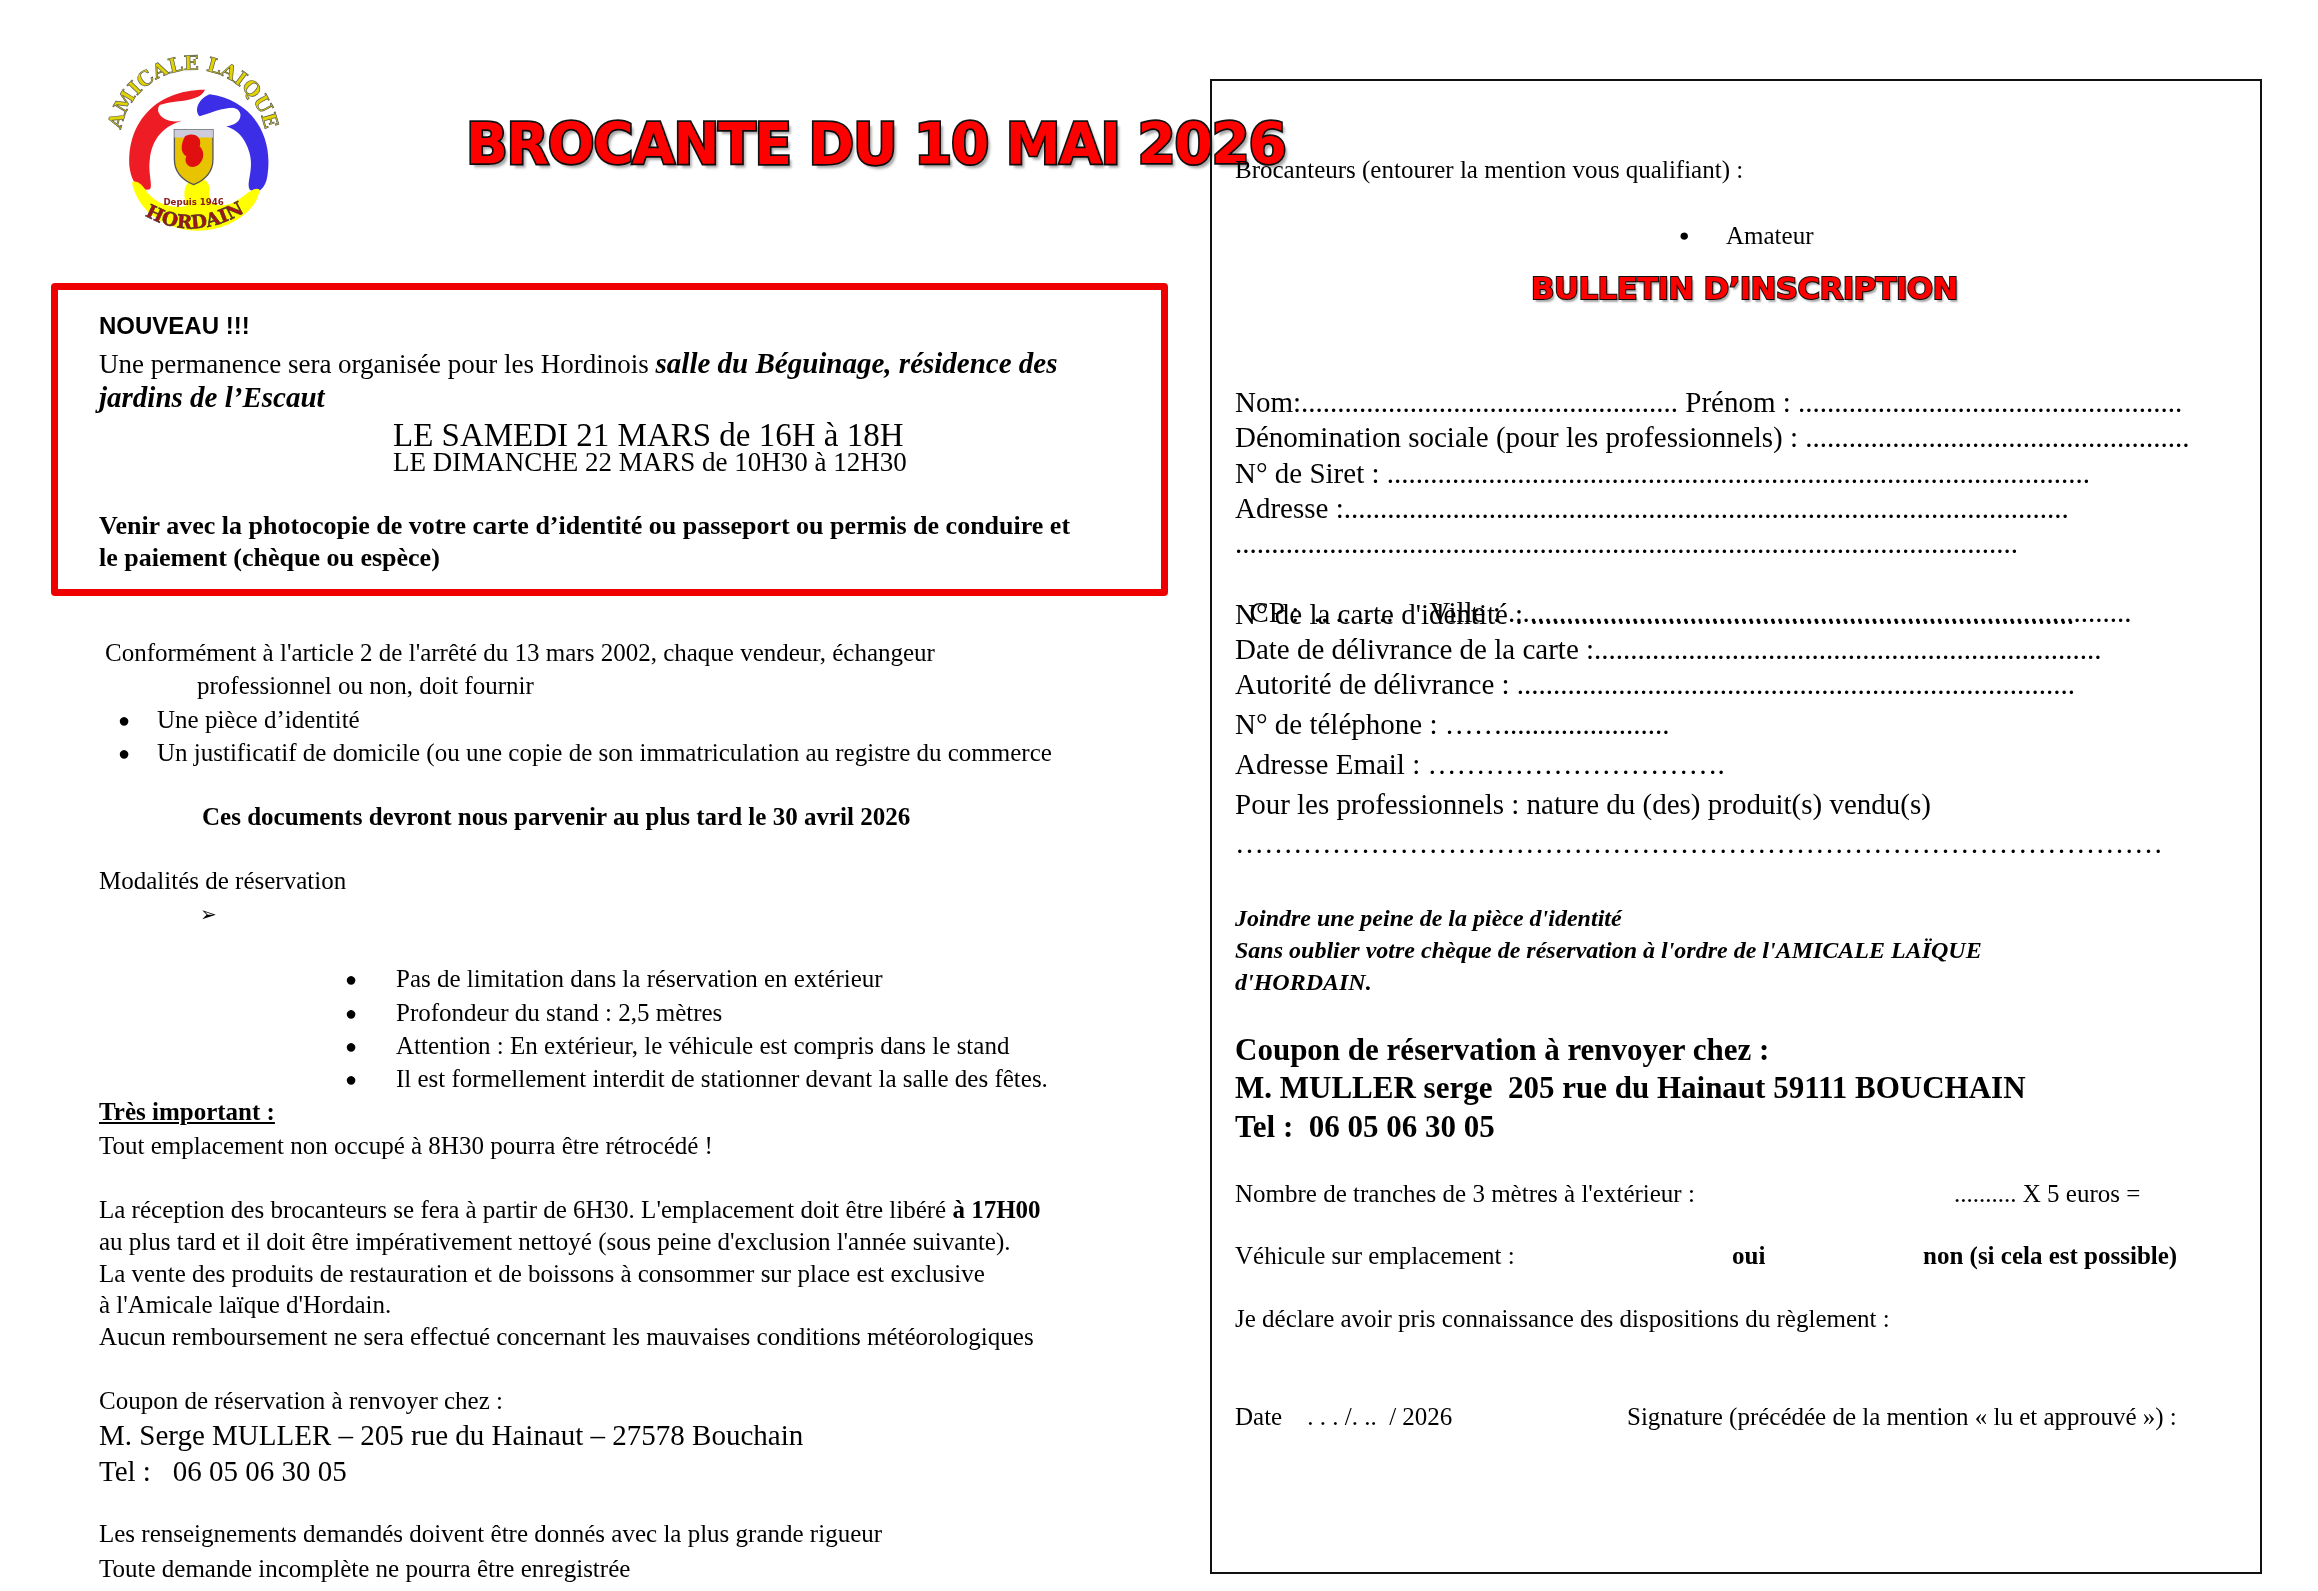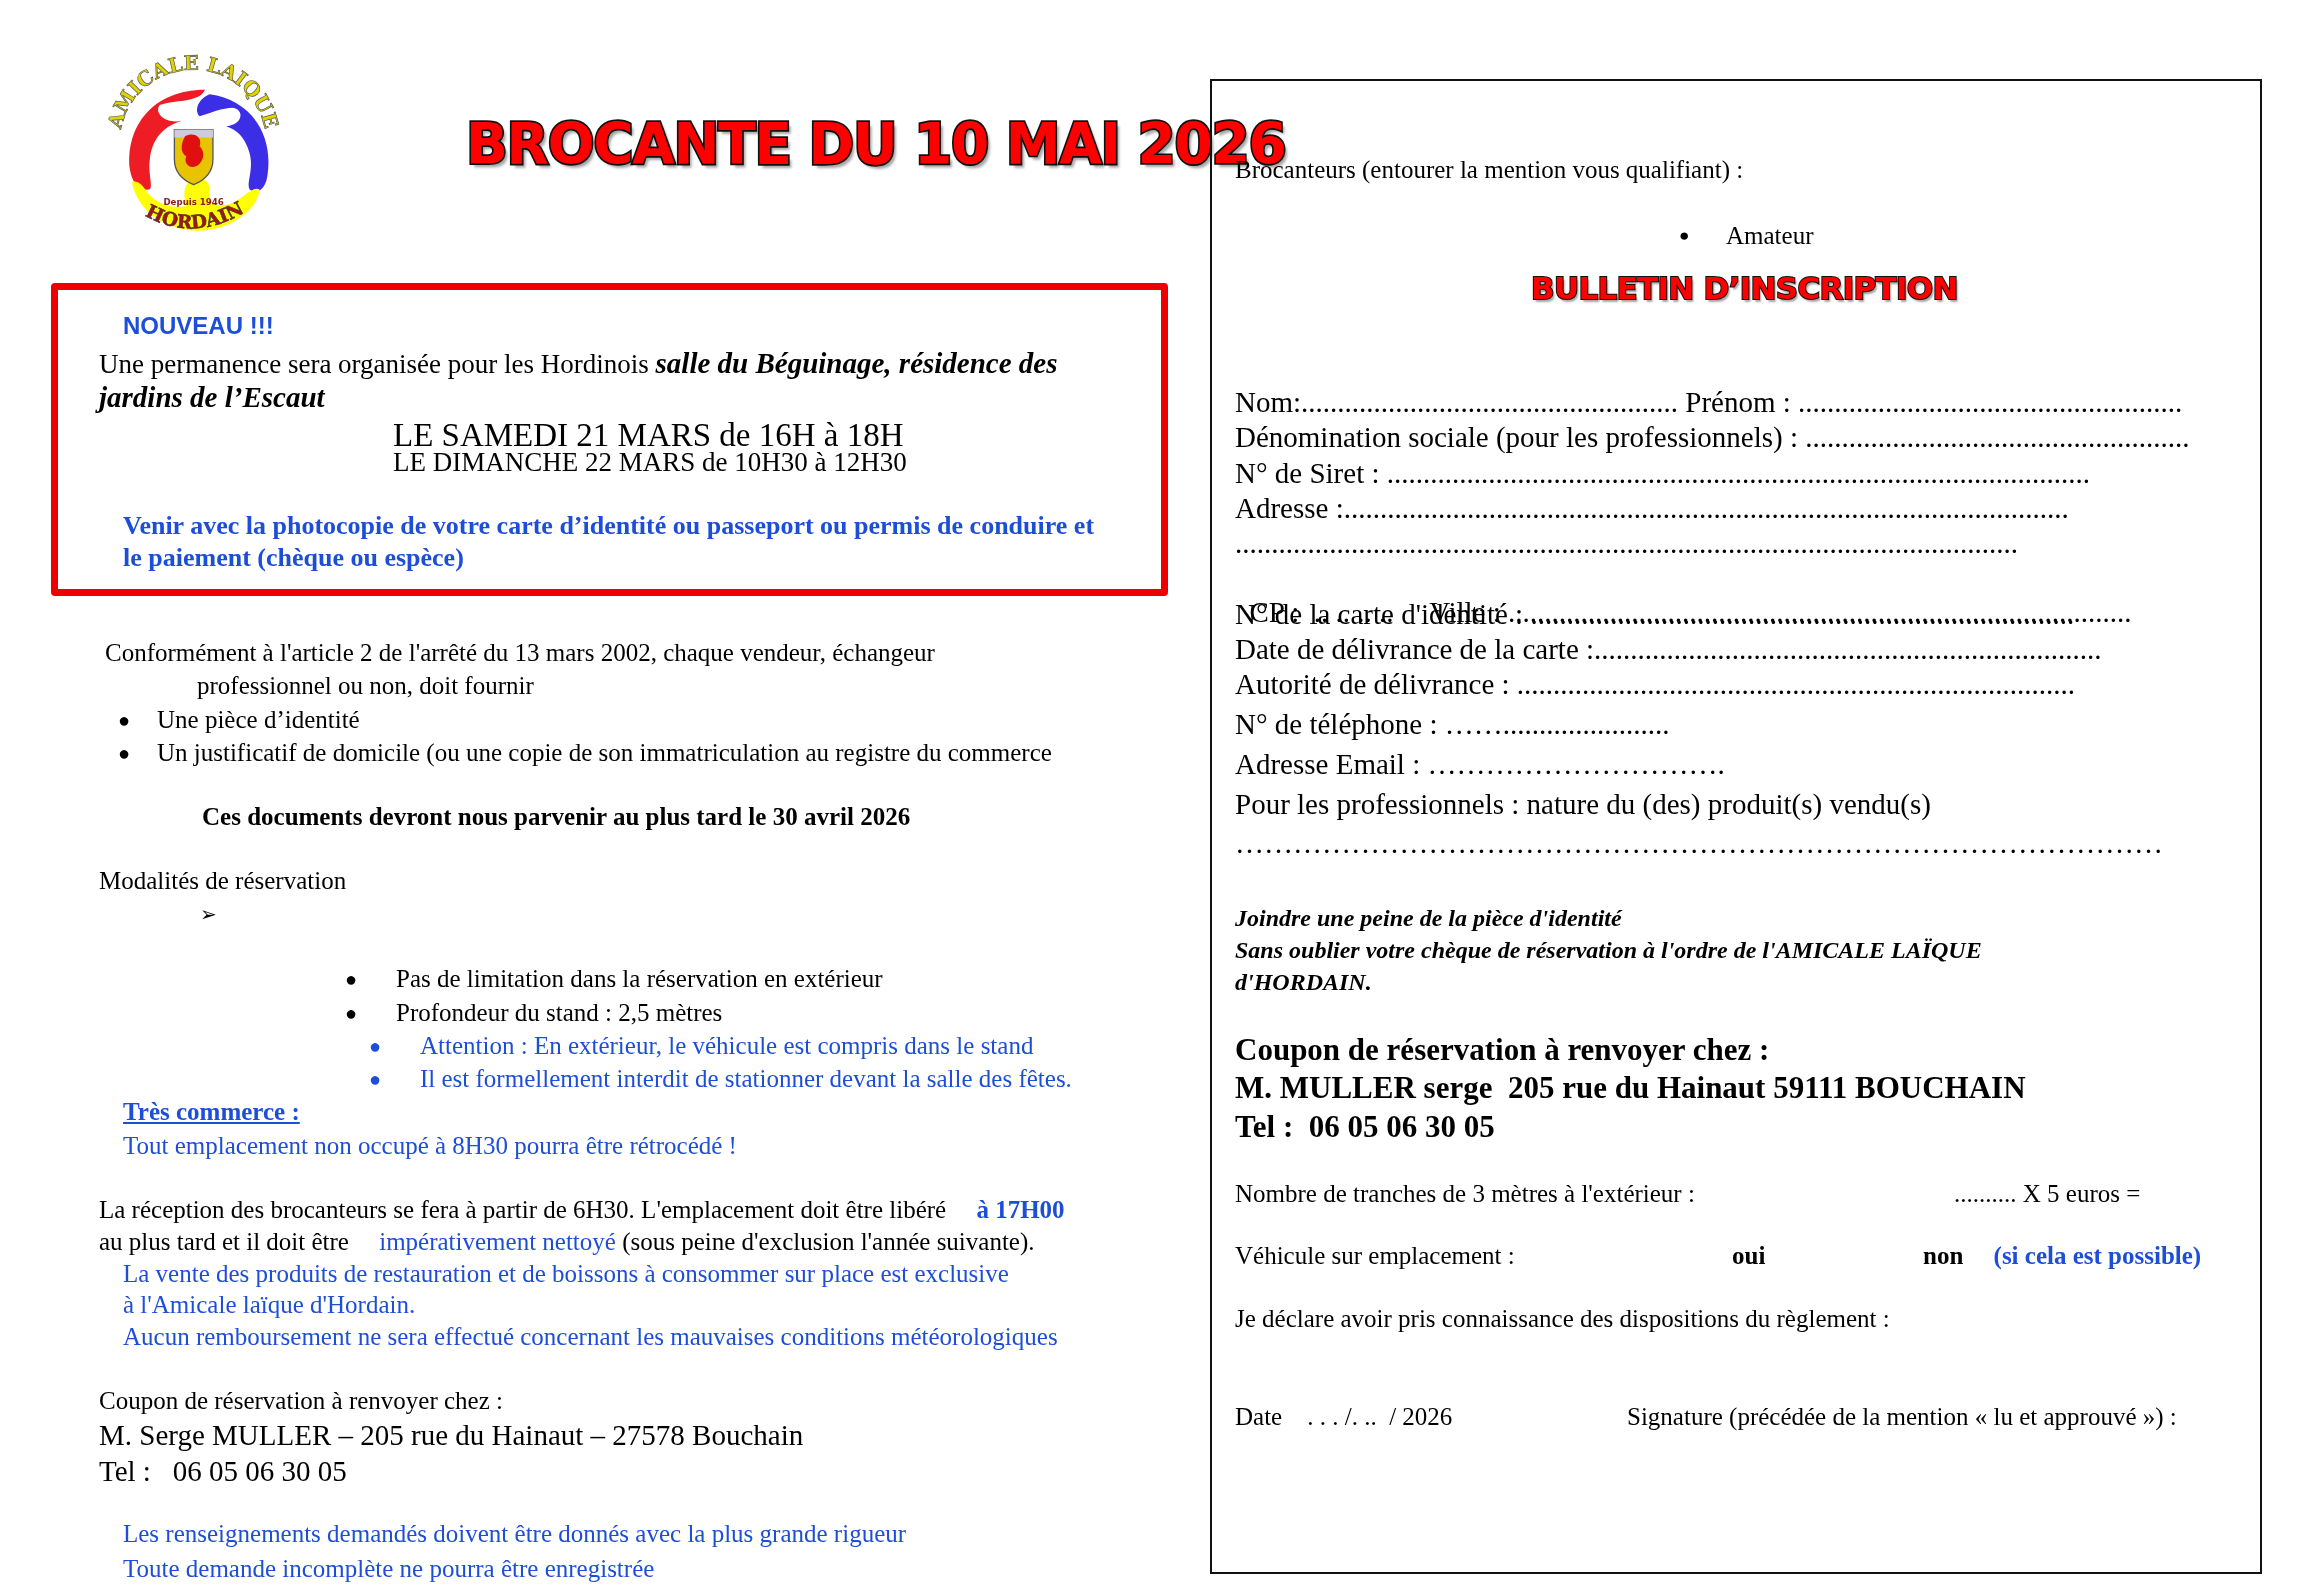--- a/index.html
+++ b/index.html
@@ -1,19 +1,19 @@
 <!DOCTYPE html>
 <html style="font-size:10.7px"><head>
   <meta charset="utf-8">
   <style>
     * { box-sizing: border-box; margin: 0; padding: 0; }
     html, body { width: 2319px; height: 1592px; background: #ffffff; overflow: hidden; }
     body { position: relative; font-family: "Liberation Serif", "DejaVu Serif", serif; color: #000; }
     .abs { position: absolute; white-space: nowrap; }
-    .red { color: #1d4ed8; margin-left: 24px; }
+    .red { color: #000000; }
     .b { font-weight: bold; }
     .i { font-style: italic; }
     .u { text-decoration: underline; }
 
     
     #logo { position: absolute; left: 100px; top: 53px; width: 186px; height: 193px; }
 
     
     .title-banner {
       position: absolute; left: 466px; top: 112px;
@@ -114,21 +114,21 @@
   <span style="margin-left:51px;">Profondeur du stand : 2,5 mètres</span>
 </div>
 <div class="abs red" style="left:345px; top:1032px; font-size:25px;">
   <span style="position:absolute; left:0; font-size:20px; top:2.7px;">●</span>
   <span style="margin-left:51px;">Attention : En extérieur, le véhicule est compris dans le stand</span>
 </div>
 <div class="abs red" style="left:345px; top:1065px; font-size:25px;">
   <span style="position:absolute; left:0; font-size:20px; top:2.7px;">●</span>
   <span style="margin-left:51px;">Il est formellement interdit de stationner devant la salle des fêtes.</span>
 </div>
-<div class="abs red b u" style="left:99px; top:1098px; font-size:25px;">Très commerce :</div>
+<div class="abs red b u" style="left:99px; top:1098px; font-size:25px;">Très important :</div>
 <div class="abs red" style="left:99px; top:1132px; font-size:25px;">Tout emplacement non occupé à 8H30 pourra être rétrocédé !</div>
 
 <div class="abs" style="left:99px; top:1196px; font-size:25px;">
   <span>La réception des brocanteurs se fera à partir de 6H30. L'emplacement doit être libéré </span><span class="red b">à 17H00</span>
 </div>
 <div class="abs" style="left:99px; top:1228px; font-size:25px;">
   <span>au plus tard et il doit être </span><span class="red">impérativement nettoyé</span><span> (sous peine d'exclusion l'année suivante).</span>
 </div>
 <div class="abs red" style="left:99px; top:1260px; font-size:25px;">La vente des produits de restauration et de boissons à consommer sur place est exclusive</div>
 <div class="abs red" style="left:99px; top:1291px; font-size:25px;">à l'Amicale laïque d'Hordain.</div>

